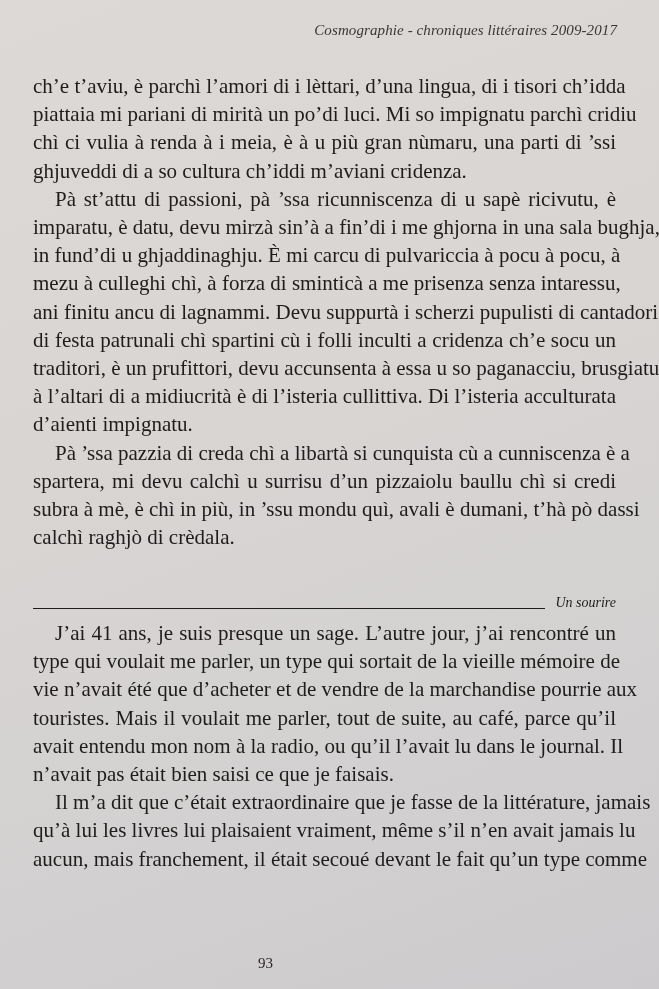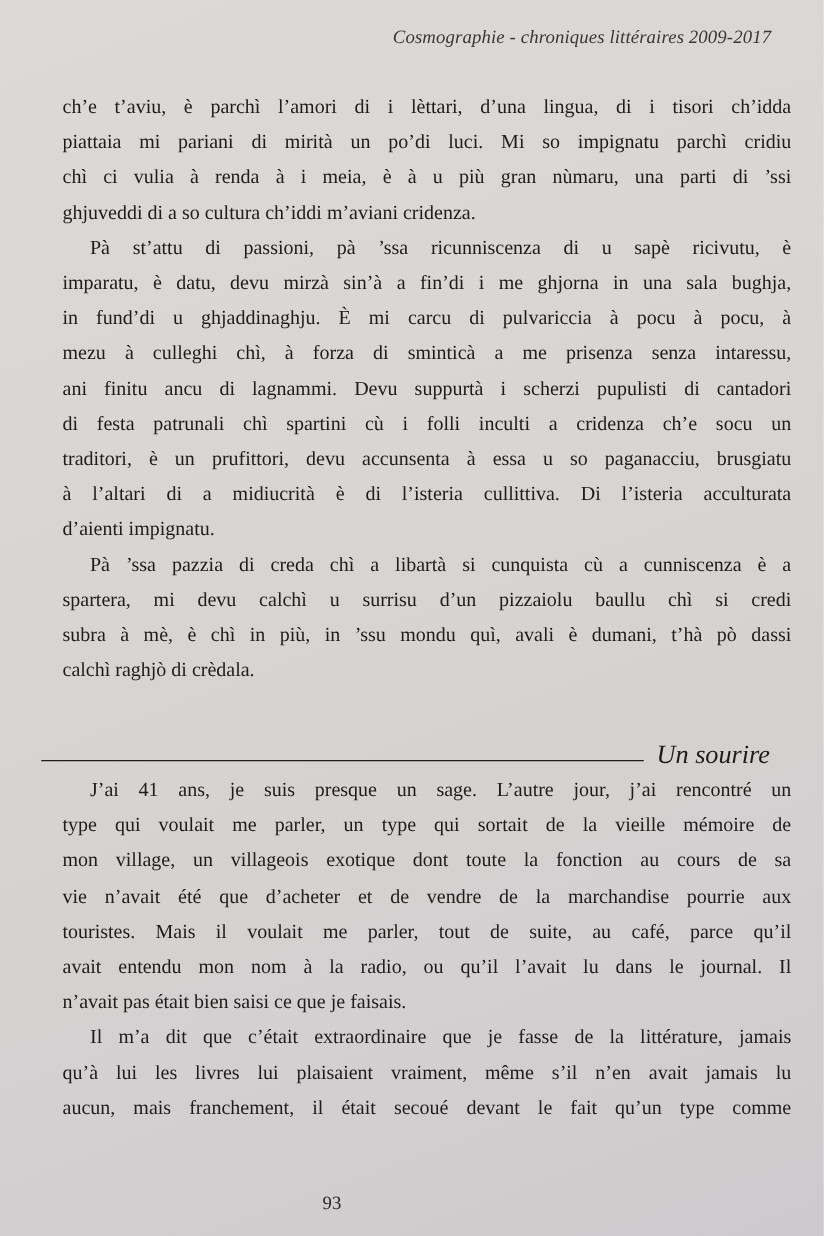--- a/index.html
+++ b/index.html
@@ -25,24 +25,24 @@
       top: 22px;
       right: 42px;
       font-family: "Liberation Serif", serif;
       font-style: italic;
       font-size: 15px;
       color: #3a3637;
       letter-spacing: 0.1px;
     }
     .text-block {
       position: absolute;
-      left: 50px;
+      left: 33px;
       width: 583px;
       font-family: "Liberation Serif", serif;
-      font-size: 16px;
+      font-size: 21px;
       line-height: 28.2px;
       text-align: justify;
     }
     .block-1 { top: 72px; }
     .para {
       margin: 0;
       text-align: justify;
       text-align-last: left;
     }
     .para .line {
@@ -65,21 +65,21 @@
     }
     .section-rule {
       flex: 1;
       border-bottom: 1.6px solid #1f1c1c;
       margin-right: 10px;
       margin-bottom: 6px;
     }
     .section-title {
       font-family: "Liberation Serif", serif;
       font-style: italic;
-      font-size: 21px;
+      font-size: 14px;
       line-height: 24px;
       color: #1f1c1c;
       white-space: nowrap;
     }
     .block-2 { top: 619px; }
     .page-number {
       position: absolute;
       top: 955px;
       left: 0;
       width: 531px;
@@ -124,21 +124,20 @@
 
   <div class="section-heading">
     <div class="section-rule"></div>
     <div class="section-title">Un sourire</div>
   </div>
 
   <div class="text-block block-2">
     <p class="para">
       <span class="line" style="padding-left:22px">J’ai 41 ans, je suis presque un sage. L’autre jour, j’ai rencontré un</span>
       <span class="line">type qui voulait me parler, un type qui sortait de la vieille mémoire de</span>
-      <span class="line">mon village, un villageois exotique dont toute la fonction au cours de sa</span>
       <span class="line">vie n’avait été que d’acheter et de vendre de la marchandise pourrie aux</span>
       <span class="line">touristes. Mais il voulait me parler, tout de suite, au café, parce qu’il</span>
       <span class="line">avait entendu mon nom à la radio, ou qu’il l’avait lu dans le journal. Il</span>
       <span class="line last">n’avait pas était bien saisi ce que je faisais.</span>
     </p>
     <p class="para">
       <span class="line" style="padding-left:22px">Il m’a dit que c’était extraordinaire que je fasse de la littérature, jamais</span>
       <span class="line">qu’à lui les livres lui plaisaient vraiment, même s’il n’en avait jamais lu</span>
       <span class="line">aucun, mais franchement, il était secoué devant le fait qu’un type comme</span>
     </p>

